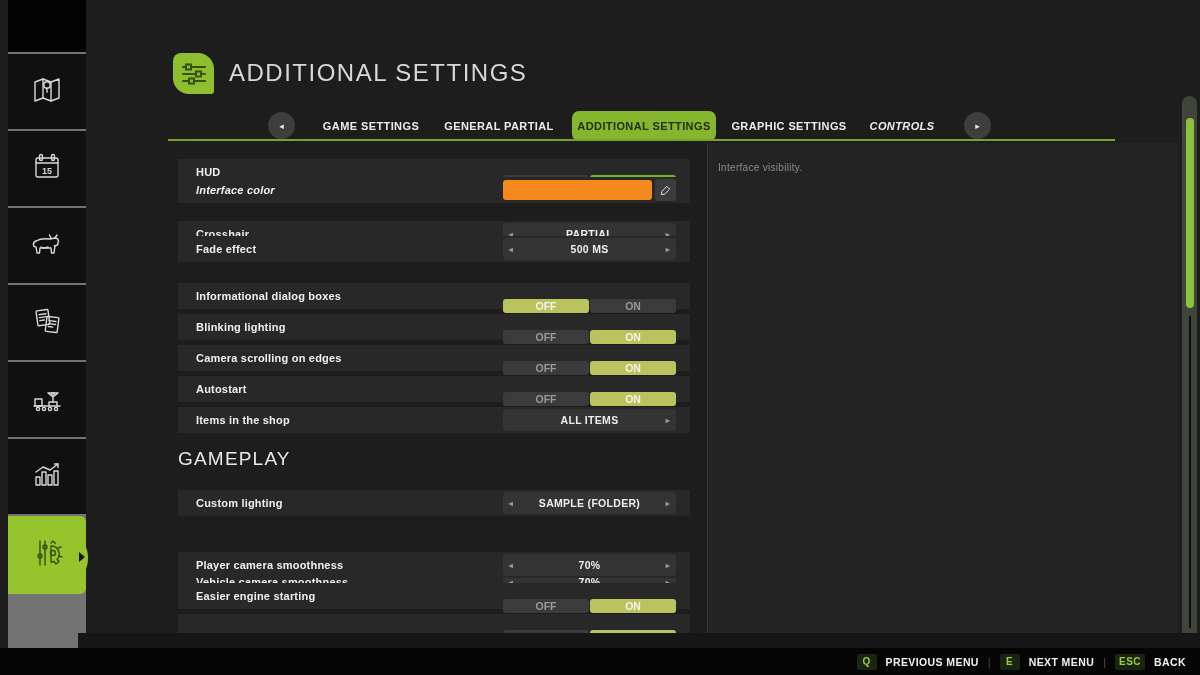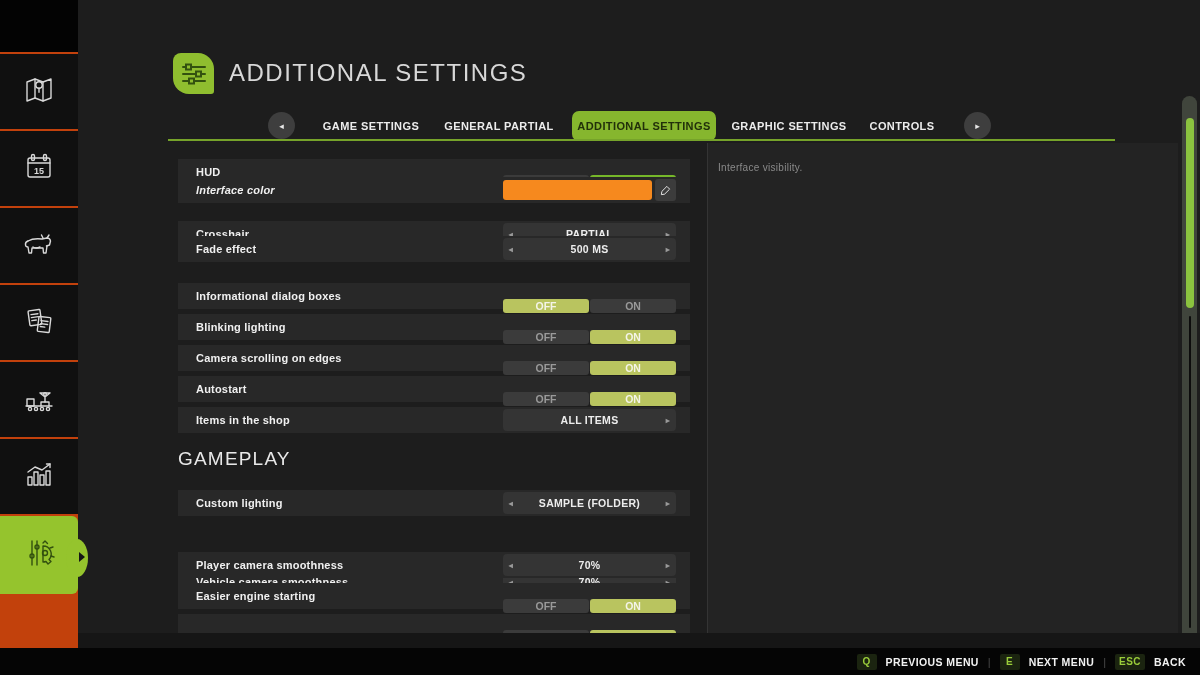--- a/index.html
+++ b/index.html
@@ -2,21 +2,21 @@
 <html><head>
 <meta charset="utf-8">
 <style>
   * { margin:0; padding:0; box-sizing:border-box; }
   html,body { width:1200px; height:675px; background:#1d1d1d; overflow:hidden;
               font-family:"Liberation Sans", sans-serif; }
   .abs { position:absolute; }
   #stage { position:relative; width:1200px; height:675px; background:#1d1d1d; }
 
   
-  #sidebar { left:0; top:0; width:78px; height:648px; background:#c2410c; }
+  #sidebar { left:8px; top:0; width:78px; height:648px; background:#737373; }
   .sb-cell { left:0; width:78px; height:75px; background:#101010;
              display:flex; align-items:center; justify-content:center; }
   .sb-cell.active { background:#95c42d; border-radius:0 6px 6px 0; }
   .sb-top { left:0; top:0; width:78px; height:52px; background:#030303; }
   .sb-bump { width:22px; height:38px; background:#95c42d; border-radius:50%; }
   .sb-arrow { width:0; height:0; border-left:6px solid #161616;
               border-top:5px solid transparent; border-bottom:5px solid transparent; }
   .sb-cell svg { stroke:#d9d9d9; fill:none; stroke-width:1.4; stroke-linecap:round; stroke-linejoin:round; }
   .sb-cell.active svg { stroke:#33510f; }
 
@@ -175,21 +175,21 @@
     </svg>
   </div>
   <div class="abs" id="page-title">ADDITIONAL SETTINGS</div>
 
   <div class="abs nav-circle" style="left:268px;">◂</div>
   <div id="tabs">
       <div class="abs tab" style="left: 318px; width: 106px;">GAME SETTINGS</div>
       <div class="abs tab" style="left: 436px; width: 126px;">GENERAL PARTIAL</div>
       <div class="abs tab active" style="left: 572px; width: 144px;">ADDITIONAL SETTINGS</div>
       <div class="abs tab" style="left: 726px; width: 126px;">GRAPHIC SETTINGS</div>
-      <div class="abs tab" style="left: 862px; width: 80px;">CONTROLS</div>
+      <div class="abs tab" style="left: 862px; width: 80px; font-style: italic;">CONTROLS</div>
     </div>
   <div class="abs nav-circle" style="left:964px;">▸</div>
   <div class="abs" id="tab-underline"></div>
 
   <div id="rows-top">
       <div class="abs row" style="top: 159px;">
         <span class="row-label">HUD</span>
         <div class="tg-half" style="left: 325px;">OFF</div>
         <div class="tg-half act" style="left: 412px; background: rgb(118, 183, 42);">ON</div>
       </div>

